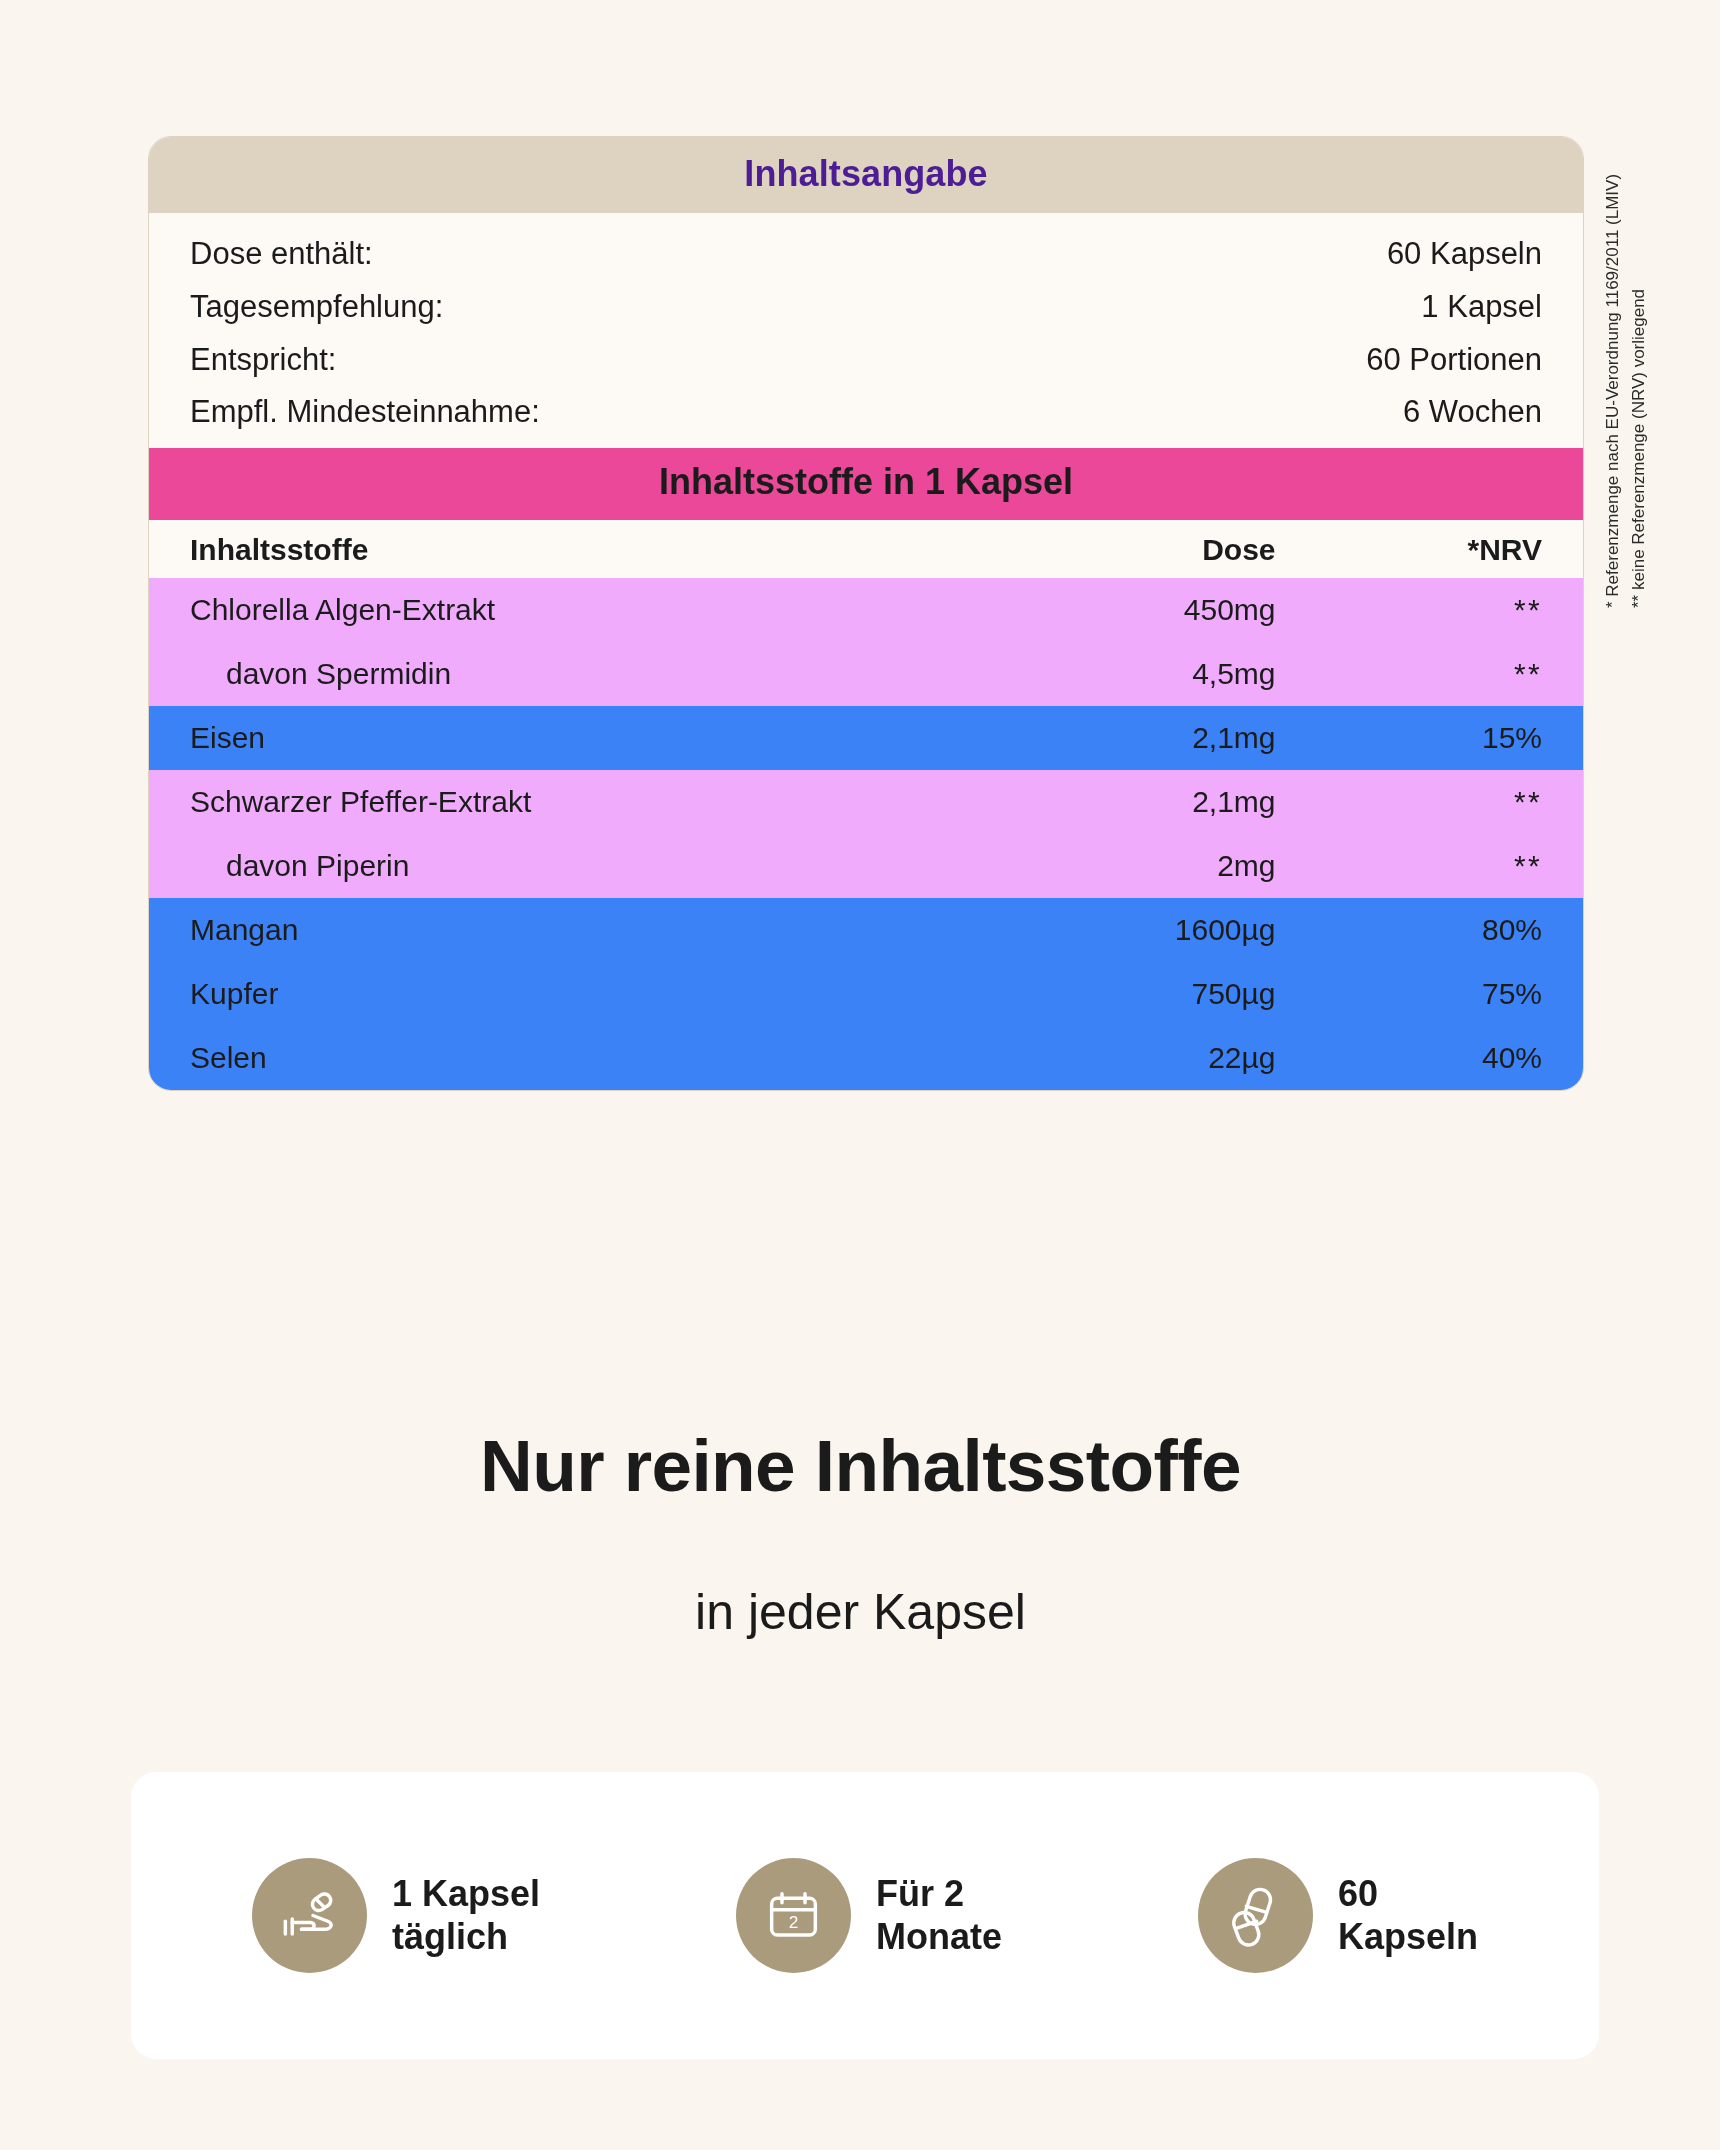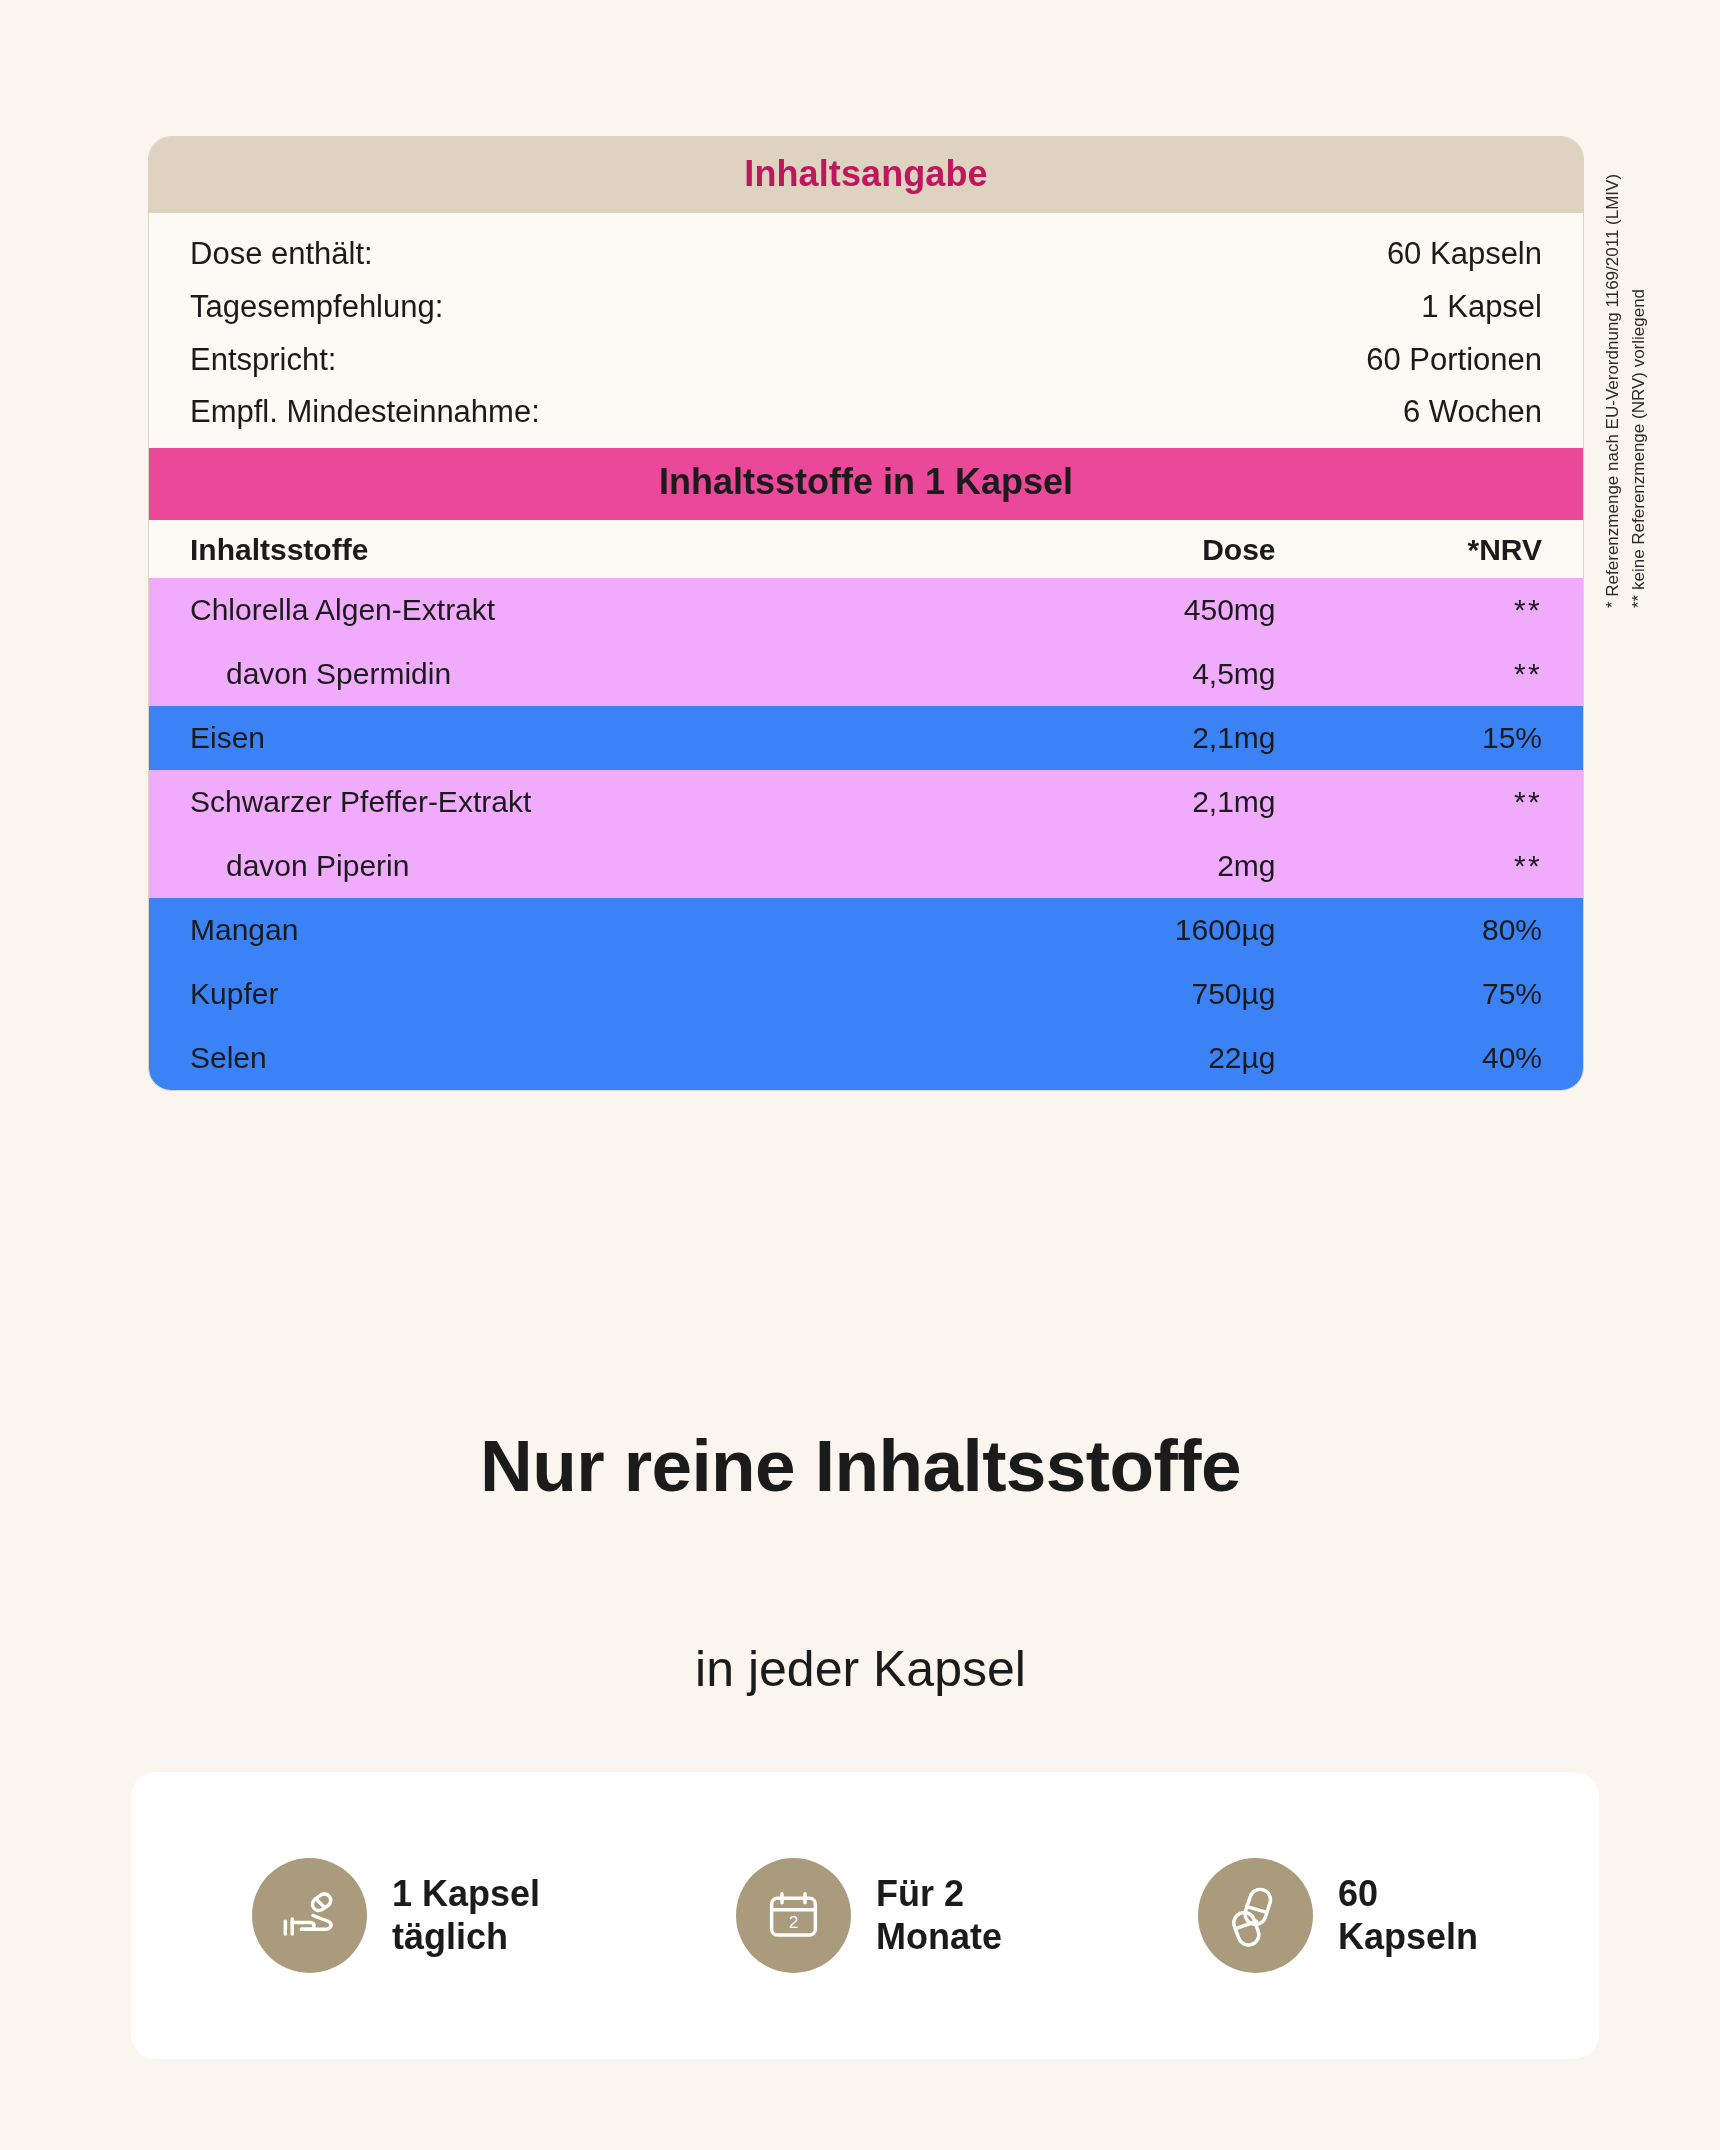--- a/index.html
+++ b/index.html
@@ -32,21 +32,21 @@
     overflow: hidden;
     background: #fdfaf6;
   }
   .panel-header {
     background: #ded3c0;
     text-align: center;
     font-size: 36px;
     font-weight: 700;
     letter-spacing: 0.1px;
     padding: 16px 0 18.4px;
-    color: #be185d;
+    color: #4c1d95;
   }
   .summary {
     background: #fdfaf6;
     padding: 10.3px 41px 12.6px 41px;
   }
   .summary-row {
     display: flex;
     justify-content: space-between;
     align-items: baseline;
     font-size: 31px;
@@ -111,21 +111,21 @@
     top: 1424px;
     width: 1721px;
     text-align: center;
     font-size: 73px;
     font-weight: 700;
     letter-spacing: -0.6px;
   }
   .subheadline {
     position: absolute;
     left: 0;
-    top: 1640px;
+    top: 1583px;
     width: 1721px;
     text-align: center;
     font-size: 50px;
     font-weight: 400;
   }
 
   
   .features {
     position: absolute;
     left: 131px;

